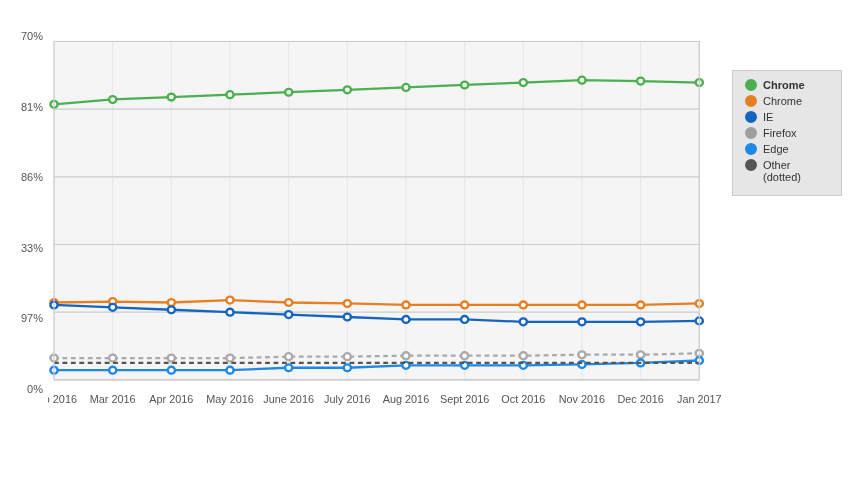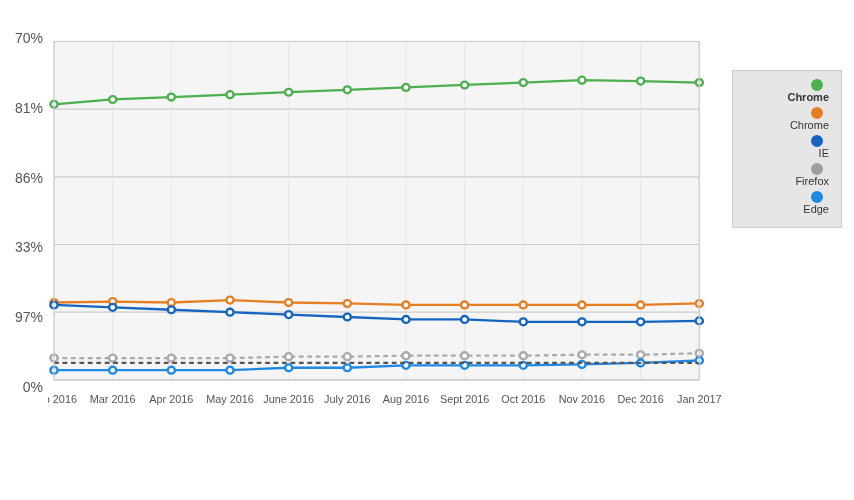--- a/index.html
+++ b/index.html
@@ -38,21 +38,21 @@
       width: 38px;
       height: 100%;
       display: flex;
       flex-direction: column;
       justify-content: space-between;
       align-items: flex-end;
       padding-right: 5px;
       padding-bottom: 25px;
     }
     .y-label {
-      font-size: 14px;
+      font-size: 11px;
       color: #555;
     }
     .chart-inner {
       flex: 1;
       position: relative;
       height: 100%;
     }
     svg.main-chart {
       width: 100%;
       height: 100%;
@@ -62,23 +62,22 @@
       right: 0;
       top: 60px;
       background: rgba(220,220,220,0.7);
       border: 1px solid #ccc;
       padding: 8px 12px;
       font-size: 11px;
       width: 110px;
     }
     .legend-item {
       display: flex;
-      align-items: flex-end;
+      align-items: flex-start;
       margin-bottom: 4px;
-      flex-direction: column;
     }
     .legend-dot {
       width: 12px;
       height: 12px;
       border-radius: 50%;
       margin-right: 6px;
       flex-shrink: 0;
       border: 2px solid;
     }
     .legend-label {
@@ -224,13 +223,17 @@
       <span class="legend-label">IE</span>
     </div>
     <div class="legend-item">
       <div class="legend-dot" style="background-color: rgb(158, 158, 158); border-color: rgb(158, 158, 158);"></div>
       <span class="legend-label">Firefox</span>
     </div>
     <div class="legend-item">
       <div class="legend-dot" style="background-color: rgb(30, 136, 229); border-color: rgb(30, 136, 229);"></div>
       <span class="legend-label">Edge</span>
     </div>
+    <div class="legend-item">
+      <div class="legend-dot" style="background-color: rgb(85, 85, 85); border-color: rgb(85, 85, 85);"></div>
+      <span class="legend-label">Other (dotted)</span>
+    </div>
   </div>
 
 </body></html>

